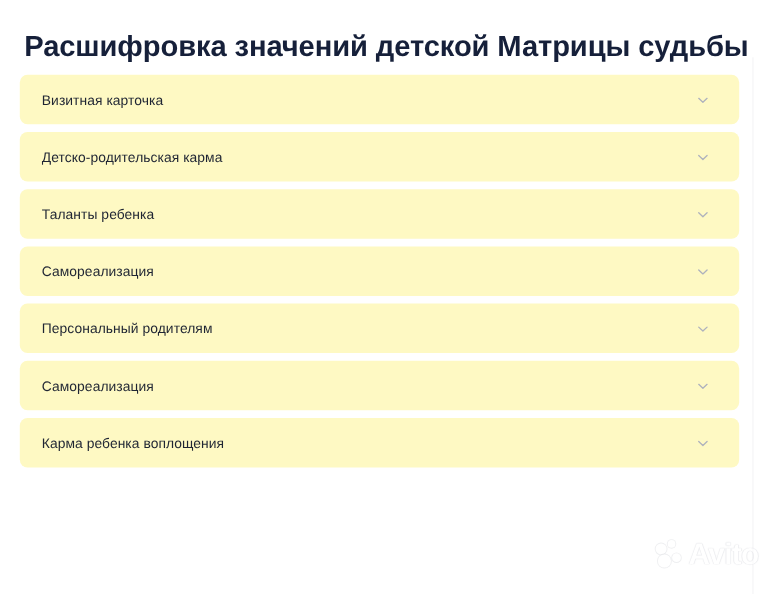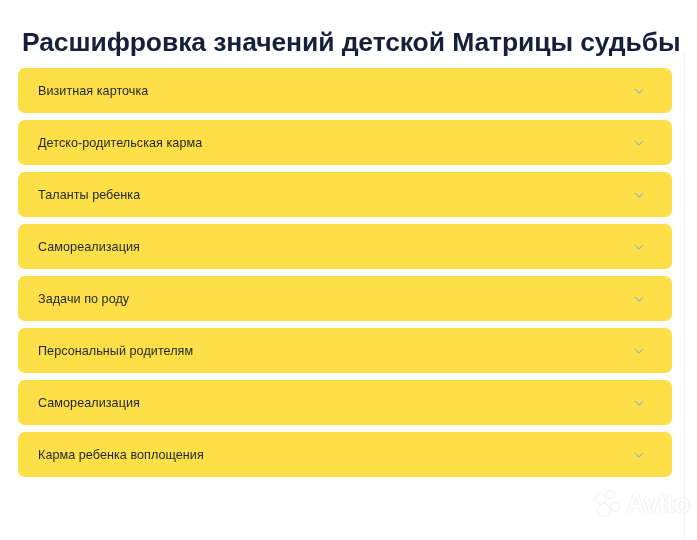--- a/index.html
+++ b/index.html
@@ -44,21 +44,21 @@
     position: absolute;
     left: 18px;
     top: 68px;
     width: 654px;
   }
 
   .acc-item {
     position: relative;
     height: 45px;
     margin-bottom: 7px;
-    background: #fde047;
+    background: #fef9c3;
     border-radius: 7px;
     display: flex;
     align-items: center;
     box-sizing: border-box;
     padding: 0 16px 0 20px;
     cursor: pointer;
   }
 
   .acc-label {
     flex: 1 1 auto;
@@ -161,28 +161,20 @@
 
   <div class="acc-item">
     <span class="acc-label">Самореализация</span>
     <span class="acc-chevron">
       <svg viewBox="0 0 14 14" width="14" height="14" fill="none" xmlns="http://www.w3.org/2000/svg" aria-hidden="true">
         <path d="M3.2 5.4 L7 9 L10.8 5.4" stroke="currentColor" stroke-width="1.2" stroke-linecap="round" stroke-linejoin="round"></path>
       </svg>
     </span>
   </div>
 
-  <div class="acc-item">
-    <span class="acc-label">Задачи по роду</span>
-    <span class="acc-chevron">
-      <svg viewBox="0 0 14 14" width="14" height="14" fill="none" xmlns="http://www.w3.org/2000/svg" aria-hidden="true">
-        <path d="M3.2 5.4 L7 9 L10.8 5.4" stroke="currentColor" stroke-width="1.2" stroke-linecap="round" stroke-linejoin="round"></path>
-      </svg>
-    </span>
-  </div>
 
   <div class="acc-item">
     <span class="acc-label">Персональный родителям</span>
     <span class="acc-chevron">
       <svg viewBox="0 0 14 14" width="14" height="14" fill="none" xmlns="http://www.w3.org/2000/svg" aria-hidden="true">
         <path d="M3.2 5.4 L7 9 L10.8 5.4" stroke="currentColor" stroke-width="1.2" stroke-linecap="round" stroke-linejoin="round"></path>
       </svg>
     </span>
   </div>
 

